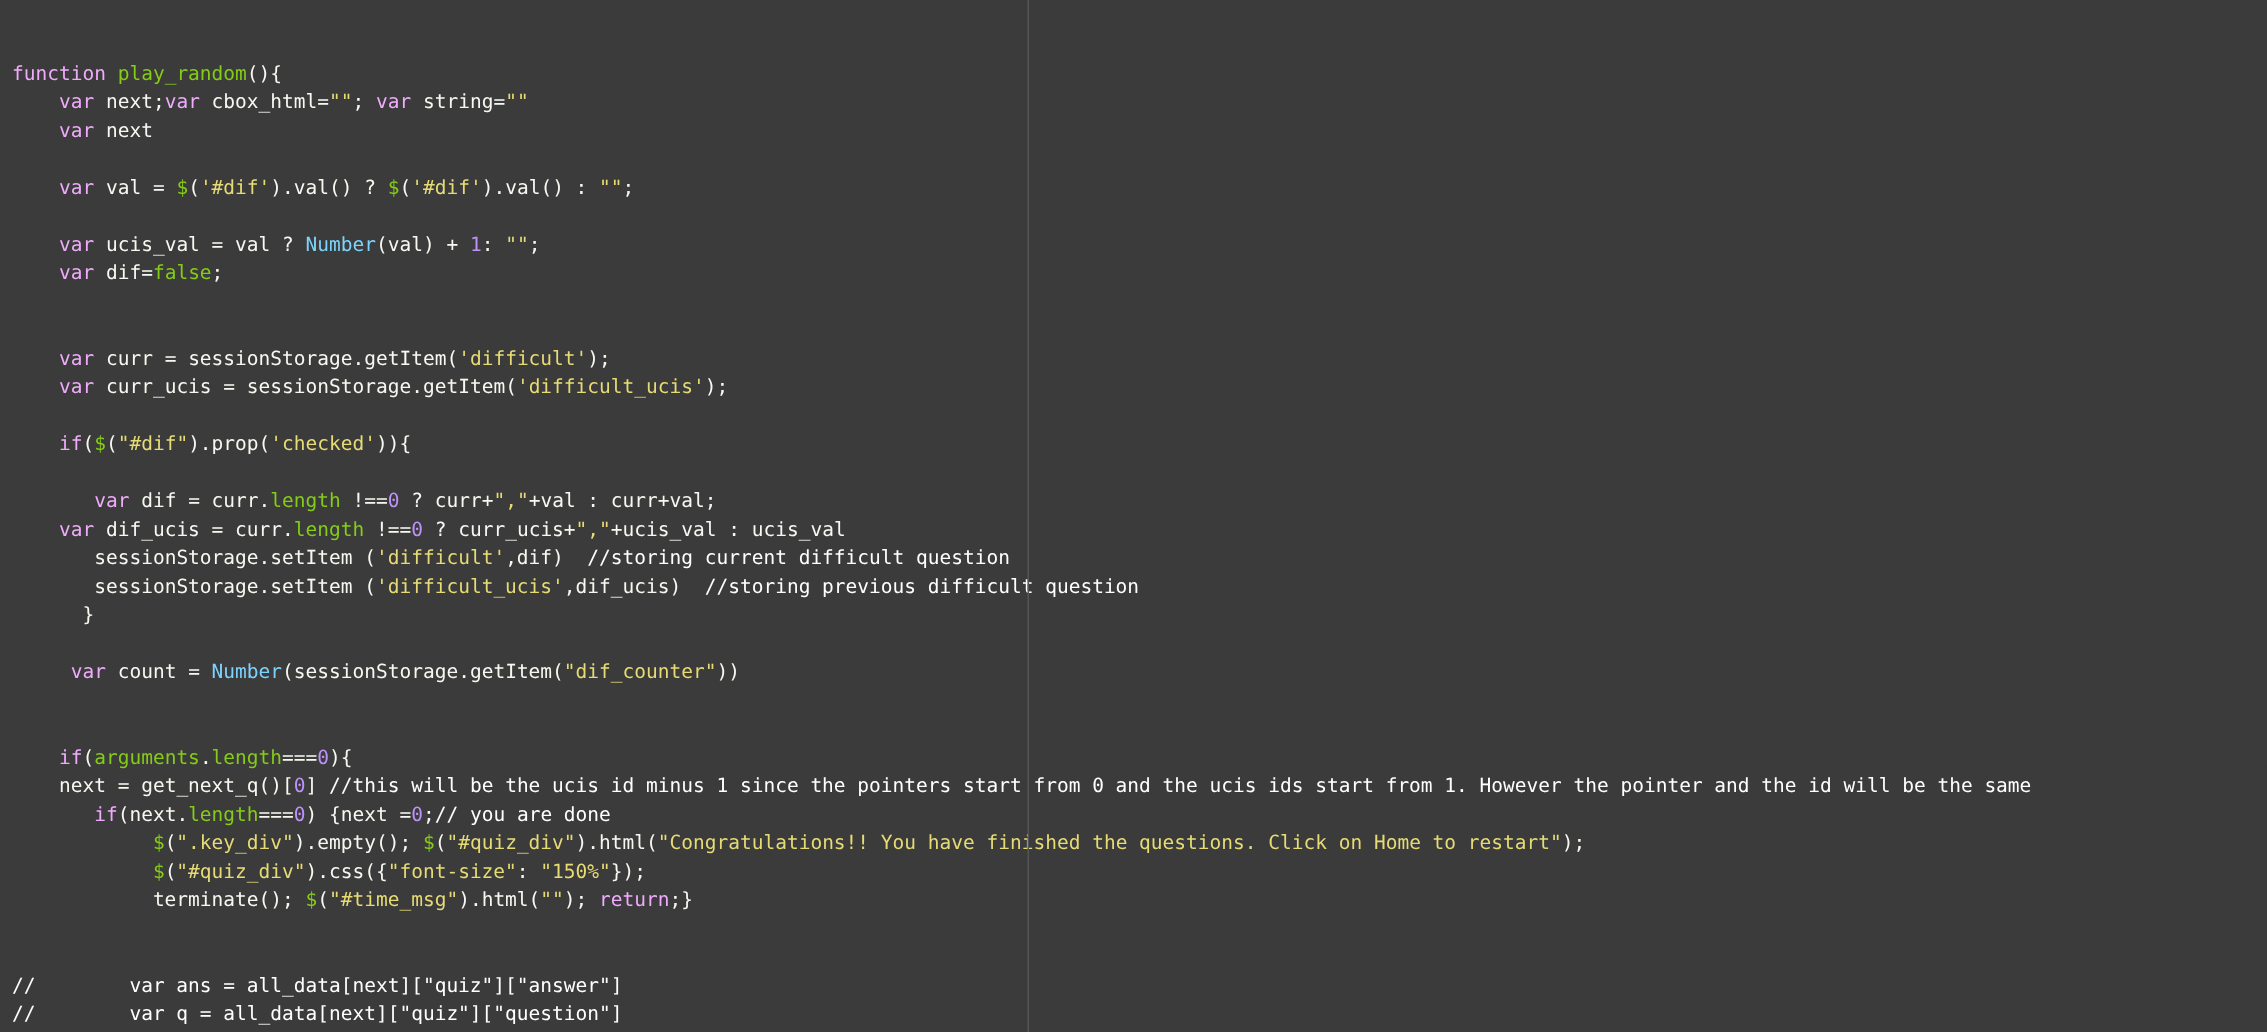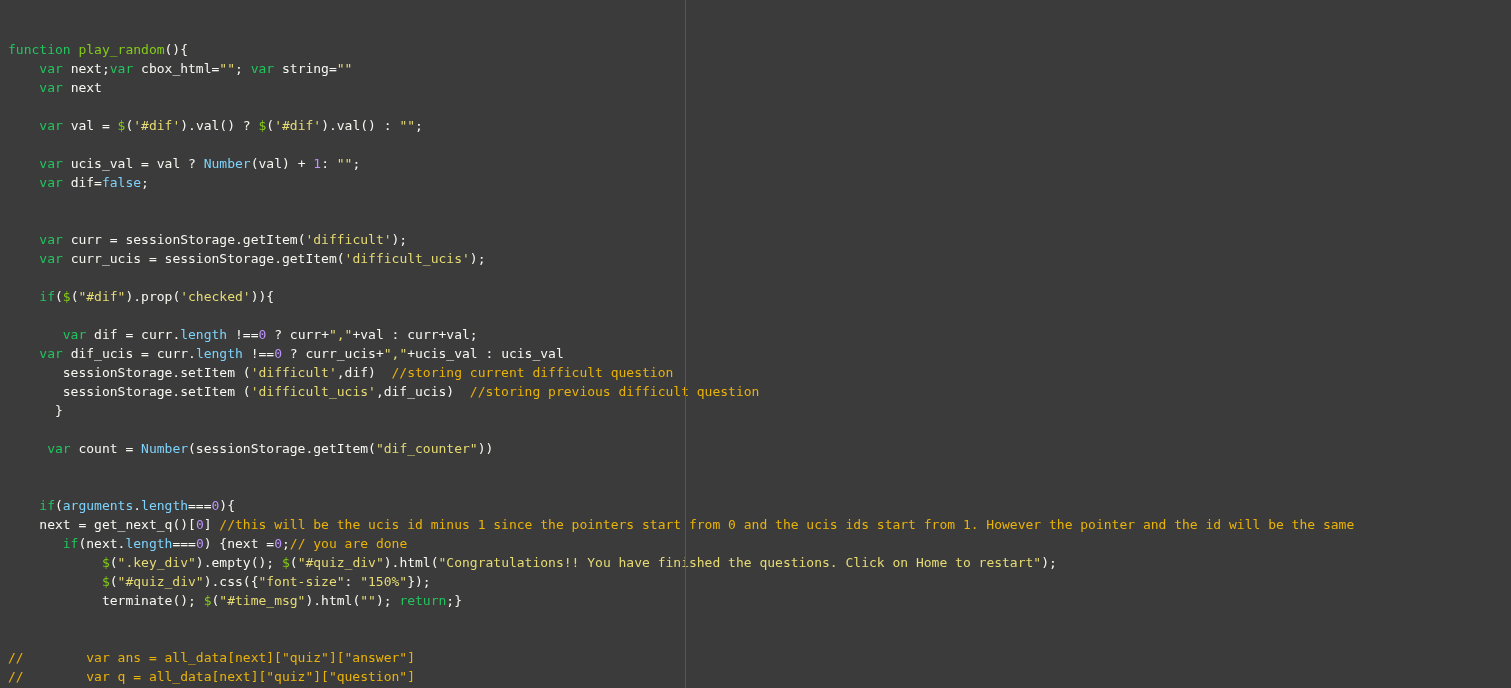--- a/index.html
+++ b/index.html
@@ -23,28 +23,28 @@
   .ruler {
     position: absolute;
     top: 0;
     bottom: 0;
     left: 685px;
     width: 0;
     border-left: 1px solid #555;
     pointer-events: none;
   }
   .line { display: block; min-height: 19px; }  
-  .k-purple { color: #22c55e; }  
+  .k-purple { color: #f0abfc; }  
   .cyan     { color: #84cc16; }
   .white    { color: #f8f8f2; }
   .string   { color: #e6db74; }
   .number   { color: #bd93f9; }  
   .red      { color: #7dd3fc; }  
-  .orange   { color: #7dd3fc; margin-top: 40px; }
-  .comment  { color: #eab308; }
+  .orange   { color: #84cc16; margin-top: 40px; }
+  .comment  { color: #ffffff; }
 </style>
 </head>
 <body>
 
 <div class="editor">
   <div id="code-container"><div class="line"><span class="k-purple">function </span><span class="cyan">play_random</span><span class="white">(){</span></div><div class="line">    <span class="k-purple">var </span><span class="white">next;</span><span class="k-purple">var </span><span class="white">cbox_html</span><span class="white">=</span><span class="string">""</span><span class="white">; </span><span class="k-purple">var </span><span class="white">string</span><span class="white">=</span><span class="string">""</span></div><div class="line">    <span class="k-purple">var </span><span class="white">next</span></div><div class="line"></div><div class="line">    <span class="k-purple">var </span><span class="white">val </span><span class="white">= </span><span class="cyan">$</span><span class="white">(</span><span class="string">'#dif'</span><span class="white">).</span><span class="white">val</span><span class="white">() ? </span><span class="cyan">$</span><span class="white">(</span><span class="string">'#dif'</span><span class="white">).</span><span class="white">val</span><span class="white">() : </span><span class="string">""</span><span class="white">;</span></div><div class="line"></div><div class="line">    <span class="k-purple">var </span><span class="white">ucis_val </span><span class="white">= val ? </span><span class="red">Number</span><span class="white">(val) </span><span class="white">+ </span><span class="number">1</span><span class="white">: </span><span class="string">""</span><span class="white">;</span></div><div class="line">    <span class="k-purple">var </span><span class="white">dif</span><span class="white">=</span><span class="orange">false</span><span class="white">;</span></div><div class="line"></div><div class="line"></div><div class="line">    <span class="k-purple">var </span><span class="white">curr </span><span class="white">= sessionStorage.</span><span class="white">getItem</span><span class="white">(</span><span class="string">'difficult'</span><span class="white">);</span></div><div class="line">    <span class="k-purple">var </span><span class="white">curr_ucis </span><span class="white">= sessionStorage.</span><span class="white">getItem</span><span class="white">(</span><span class="string">'difficult_ucis'</span><span class="white">);</span></div><div class="line"></div><div class="line">    <span class="k-purple">if</span><span class="white">(</span><span class="cyan">$</span><span class="white">(</span><span class="string">"#dif"</span><span class="white">).</span><span class="white">prop</span><span class="white">(</span><span class="string">'checked'</span><span class="white">)){</span></div><div class="line"></div><div class="line">       <span class="k-purple">var </span><span class="white">dif </span><span class="white">= curr.</span><span class="orange">length</span><span class="white"> !==</span><span class="number">0</span><span class="white"> ? curr</span><span class="white">+</span><span class="string">","</span><span class="white">+val : curr+val;</span></div><div class="line">    <span class="k-purple">var </span><span class="white">dif_ucis </span><span class="white">= curr.</span><span class="orange">length</span><span class="white"> !==</span><span class="number">0</span><span class="white"> ? curr_ucis</span><span class="white">+</span><span class="string">","</span><span class="white">+ucis_val : ucis_val</span></div><div class="line">       <span class="white">sessionStorage.</span><span class="white">setItem </span><span class="white">(</span><span class="string">'difficult'</span><span class="white">,dif)  </span><span class="comment">//storing current difficult question</span></div><div class="line">       <span class="white">sessionStorage.</span><span class="white">setItem </span><span class="white">(</span><span class="string">'difficult_ucis'</span><span class="white">,dif_ucis)  </span><span class="comment">//storing previous difficult question</span></div><div class="line">      <span class="white">}</span></div><div class="line"></div><div class="line">    <span class="white"> </span><span class="k-purple">var </span><span class="white">count </span><span class="white">= </span><span class="red">Number</span><span class="white">(sessionStorage.</span><span class="white">getItem</span><span class="white">(</span><span class="string">"dif_counter"</span><span class="white">))</span></div><div class="line"></div><div class="line"></div><div class="line">    <span class="k-purple">if</span><span class="white">(</span><span class="orange">arguments</span><span class="white">.</span><span class="orange">length</span><span class="white">===</span><span class="number">0</span><span class="white">){</span></div><div class="line">    <span class="white">next </span><span class="white">= </span><span class="white">get_next_q</span><span class="white">()[</span><span class="number">0</span><span class="white">] </span><span class="comment">//this will be the ucis id minus 1 since the pointers start from 0 and the ucis ids start from 1. However the pointer and the id will be the same</span></div><div class="line">       <span class="k-purple">if</span><span class="white">(next.</span><span class="orange">length</span><span class="white">===</span><span class="number">0</span><span class="white">) {next =</span><span class="number">0</span><span class="white">;</span><span class="comment">// you are done</span></div><div class="line">            <span class="cyan">$</span><span class="white">(</span><span class="string">".key_div"</span><span class="white">).</span><span class="white">empty</span><span class="white">(); </span><span class="cyan">$</span><span class="white">(</span><span class="string">"#quiz_div"</span><span class="white">).</span><span class="white">html</span><span class="white">(</span><span class="string">"Congratulations!! You have finished the questions. Click on Home to restart"</span><span class="white">);</span></div><div class="line">            <span class="cyan">$</span><span class="white">(</span><span class="string">"#quiz_div"</span><span class="white">).</span><span class="white">css</span><span class="white">({</span><span class="string">"font-size"</span><span class="white">: </span><span class="string">"150%"</span><span class="white">});</span></div><div class="line">            <span class="white">terminate</span><span class="white">(); </span><span class="cyan">$</span><span class="white">(</span><span class="string">"#time_msg"</span><span class="white">).</span><span class="white">html</span><span class="white">(</span><span class="string">""</span><span class="white">); </span><span class="k-purple">return</span><span class="white">;}</span></div><div class="line"></div><div class="line"></div><div class="line"><span class="comment">//        var ans = all_data[next]["quiz"]["answer"]</span></div><div class="line"><span class="comment">//        var q = all_data[next]["quiz"]["question"]</span></div><div class="line">       </div></div>
   <div class="ruler"></div>
 </div>
 
 </body></html>

